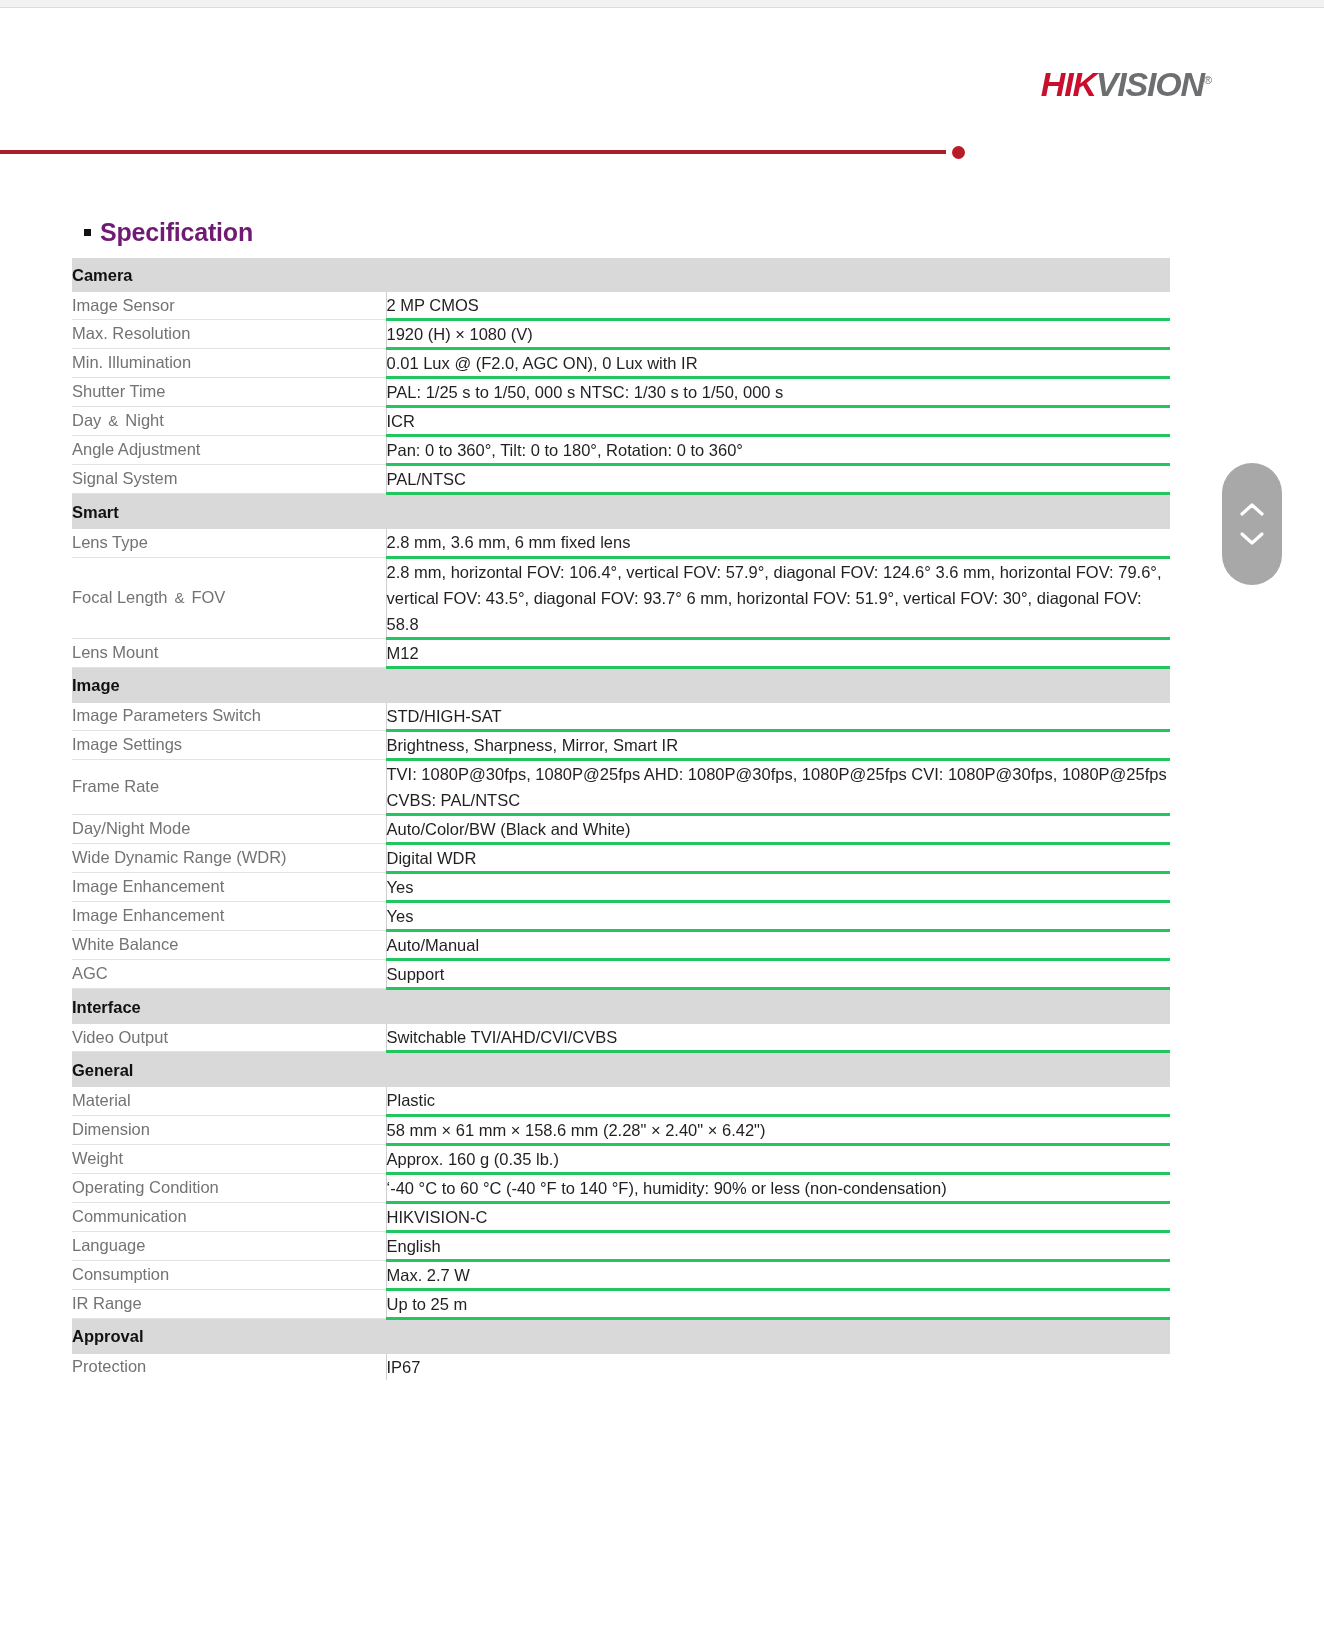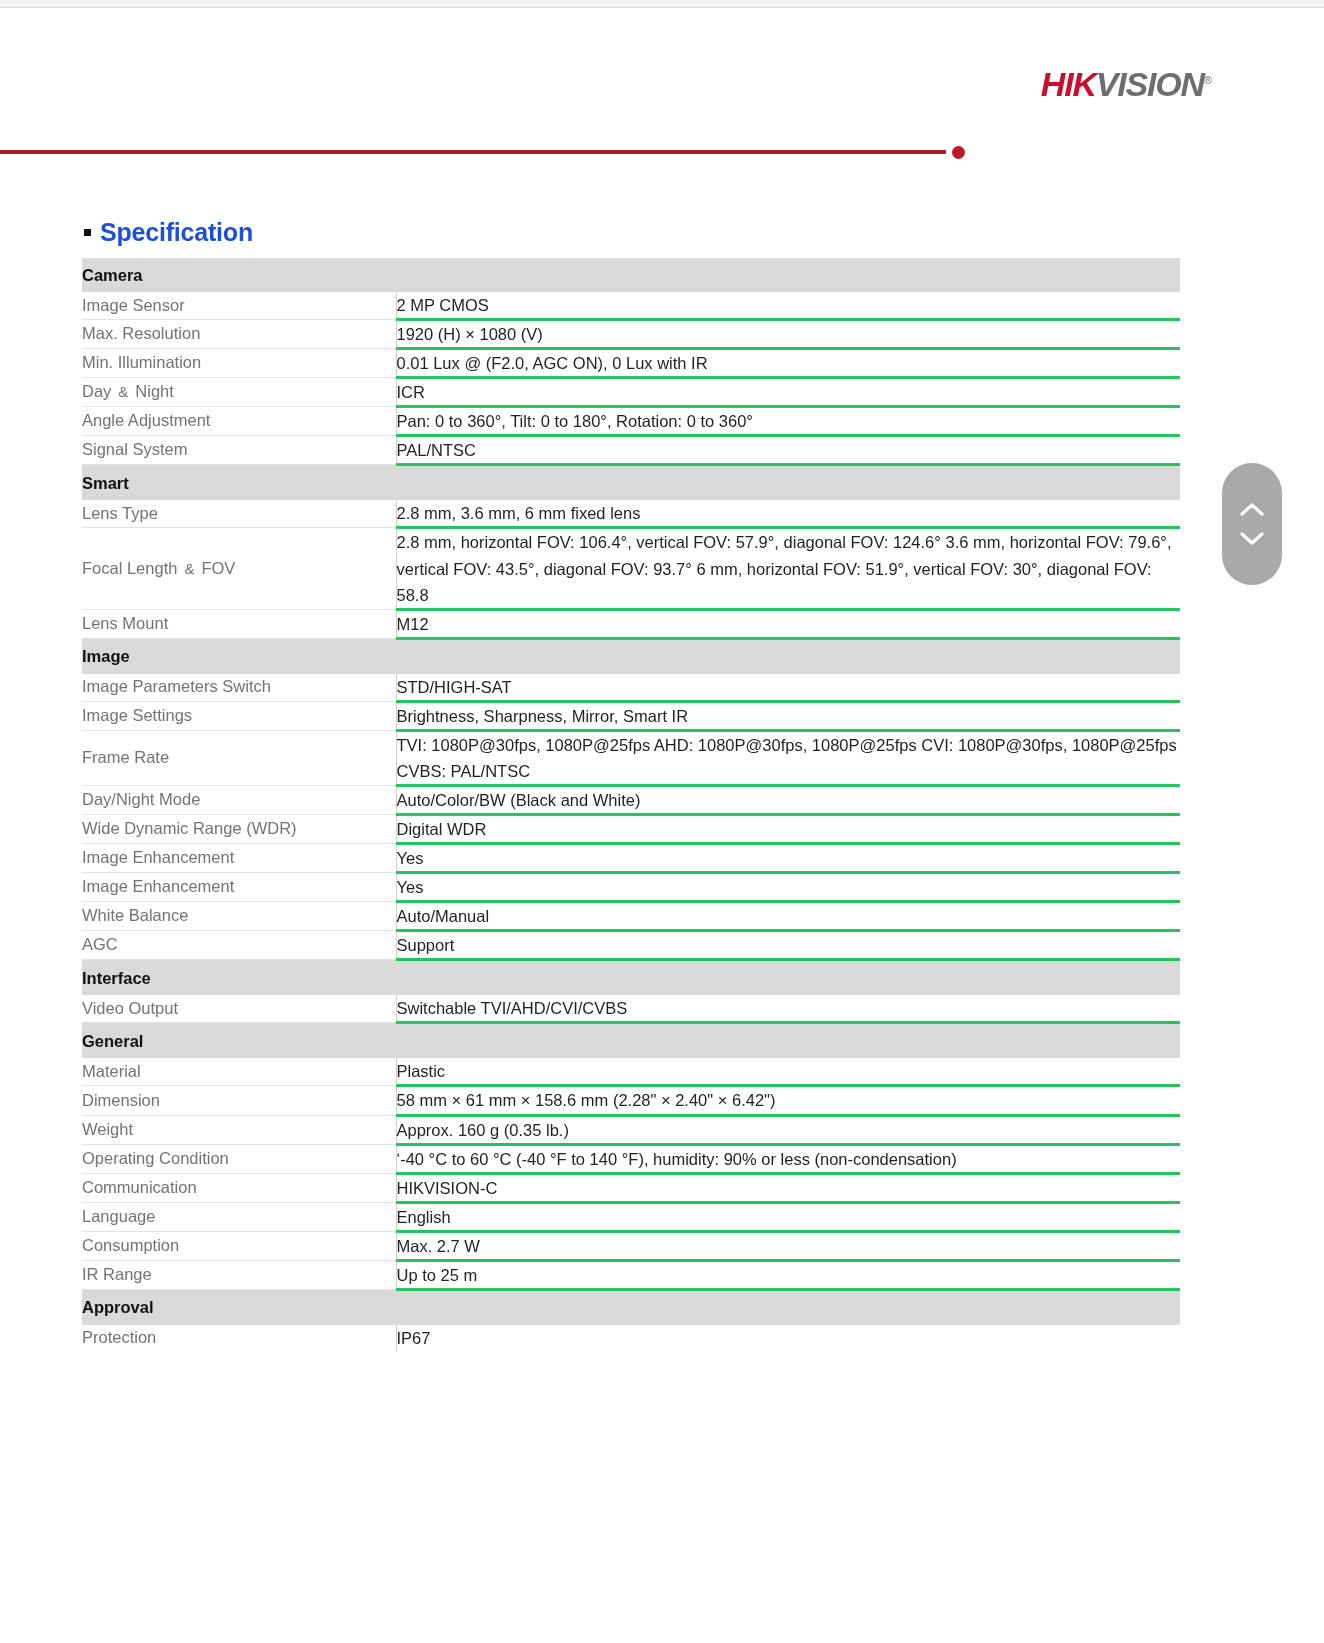--- a/index.html
+++ b/index.html
@@ -89,40 +89,40 @@
     background: #b71c28;
   }
 
   
   #spec-heading {
     position: absolute;
     top: 210px;
     left: 84px;
     font-size: 25px;
     font-weight: 700;
-    color: #1d4ed8;
+    color: #701a75;
     letter-spacing: -0.2px;
     display: flex;
     align-items: baseline;
     gap: 9px;
   }
   #spec-heading .bullet-sq {
     display: inline-block;
     width: 7px;
     height: 7px;
     background: #111111;
     position: relative;
     top: -5px;
   }
 
   
   #spec-table {
     position: absolute;
     top: 250px;
-    left: 82px;
+    left: 72px;
     width: 1098px;
     border-collapse: collapse;
     table-layout: fixed;
     font-size: 16.5px;
   }
   #spec-table col.c-label { width: 314px; }
   #spec-table col.c-value { width: 784px; }
 
   #spec-table td {
     padding: 0;
@@ -219,20 +219,24 @@
           <td class="label-cell">Image Sensor</td>
           <td class="value-cell">2 MP CMOS</td>
         </tr>
         <tr class="spec-row">
           <td class="label-cell">Max. Resolution</td>
           <td class="value-cell">1920 (H) × 1080 (V)</td>
         </tr>
         <tr class="spec-row">
           <td class="label-cell">Min. Illumination</td>
           <td class="value-cell">0.01 Lux @ (F2.0, AGC ON), 0 Lux with IR</td>
+        </tr>
+        <tr class="spec-row">
+          <td class="label-cell">Shutter Time</td>
+          <td class="value-cell">PAL: 1/25 s to 1/50, 000 s NTSC: 1/30 s to 1/50, 000 s</td>
         </tr>
         <tr class="spec-row">
           <td class="label-cell"><span>Day</span><span class="amp-sep">&amp;</span><span>Night</span></td>
           <td class="value-cell">ICR</td>
         </tr>
         <tr class="spec-row">
           <td class="label-cell">Angle Adjustment</td>
           <td class="value-cell">Pan: 0 to 360°, Tilt: 0 to 180°, Rotation: 0 to 360°</td>
         </tr>
         <tr class="spec-row">

